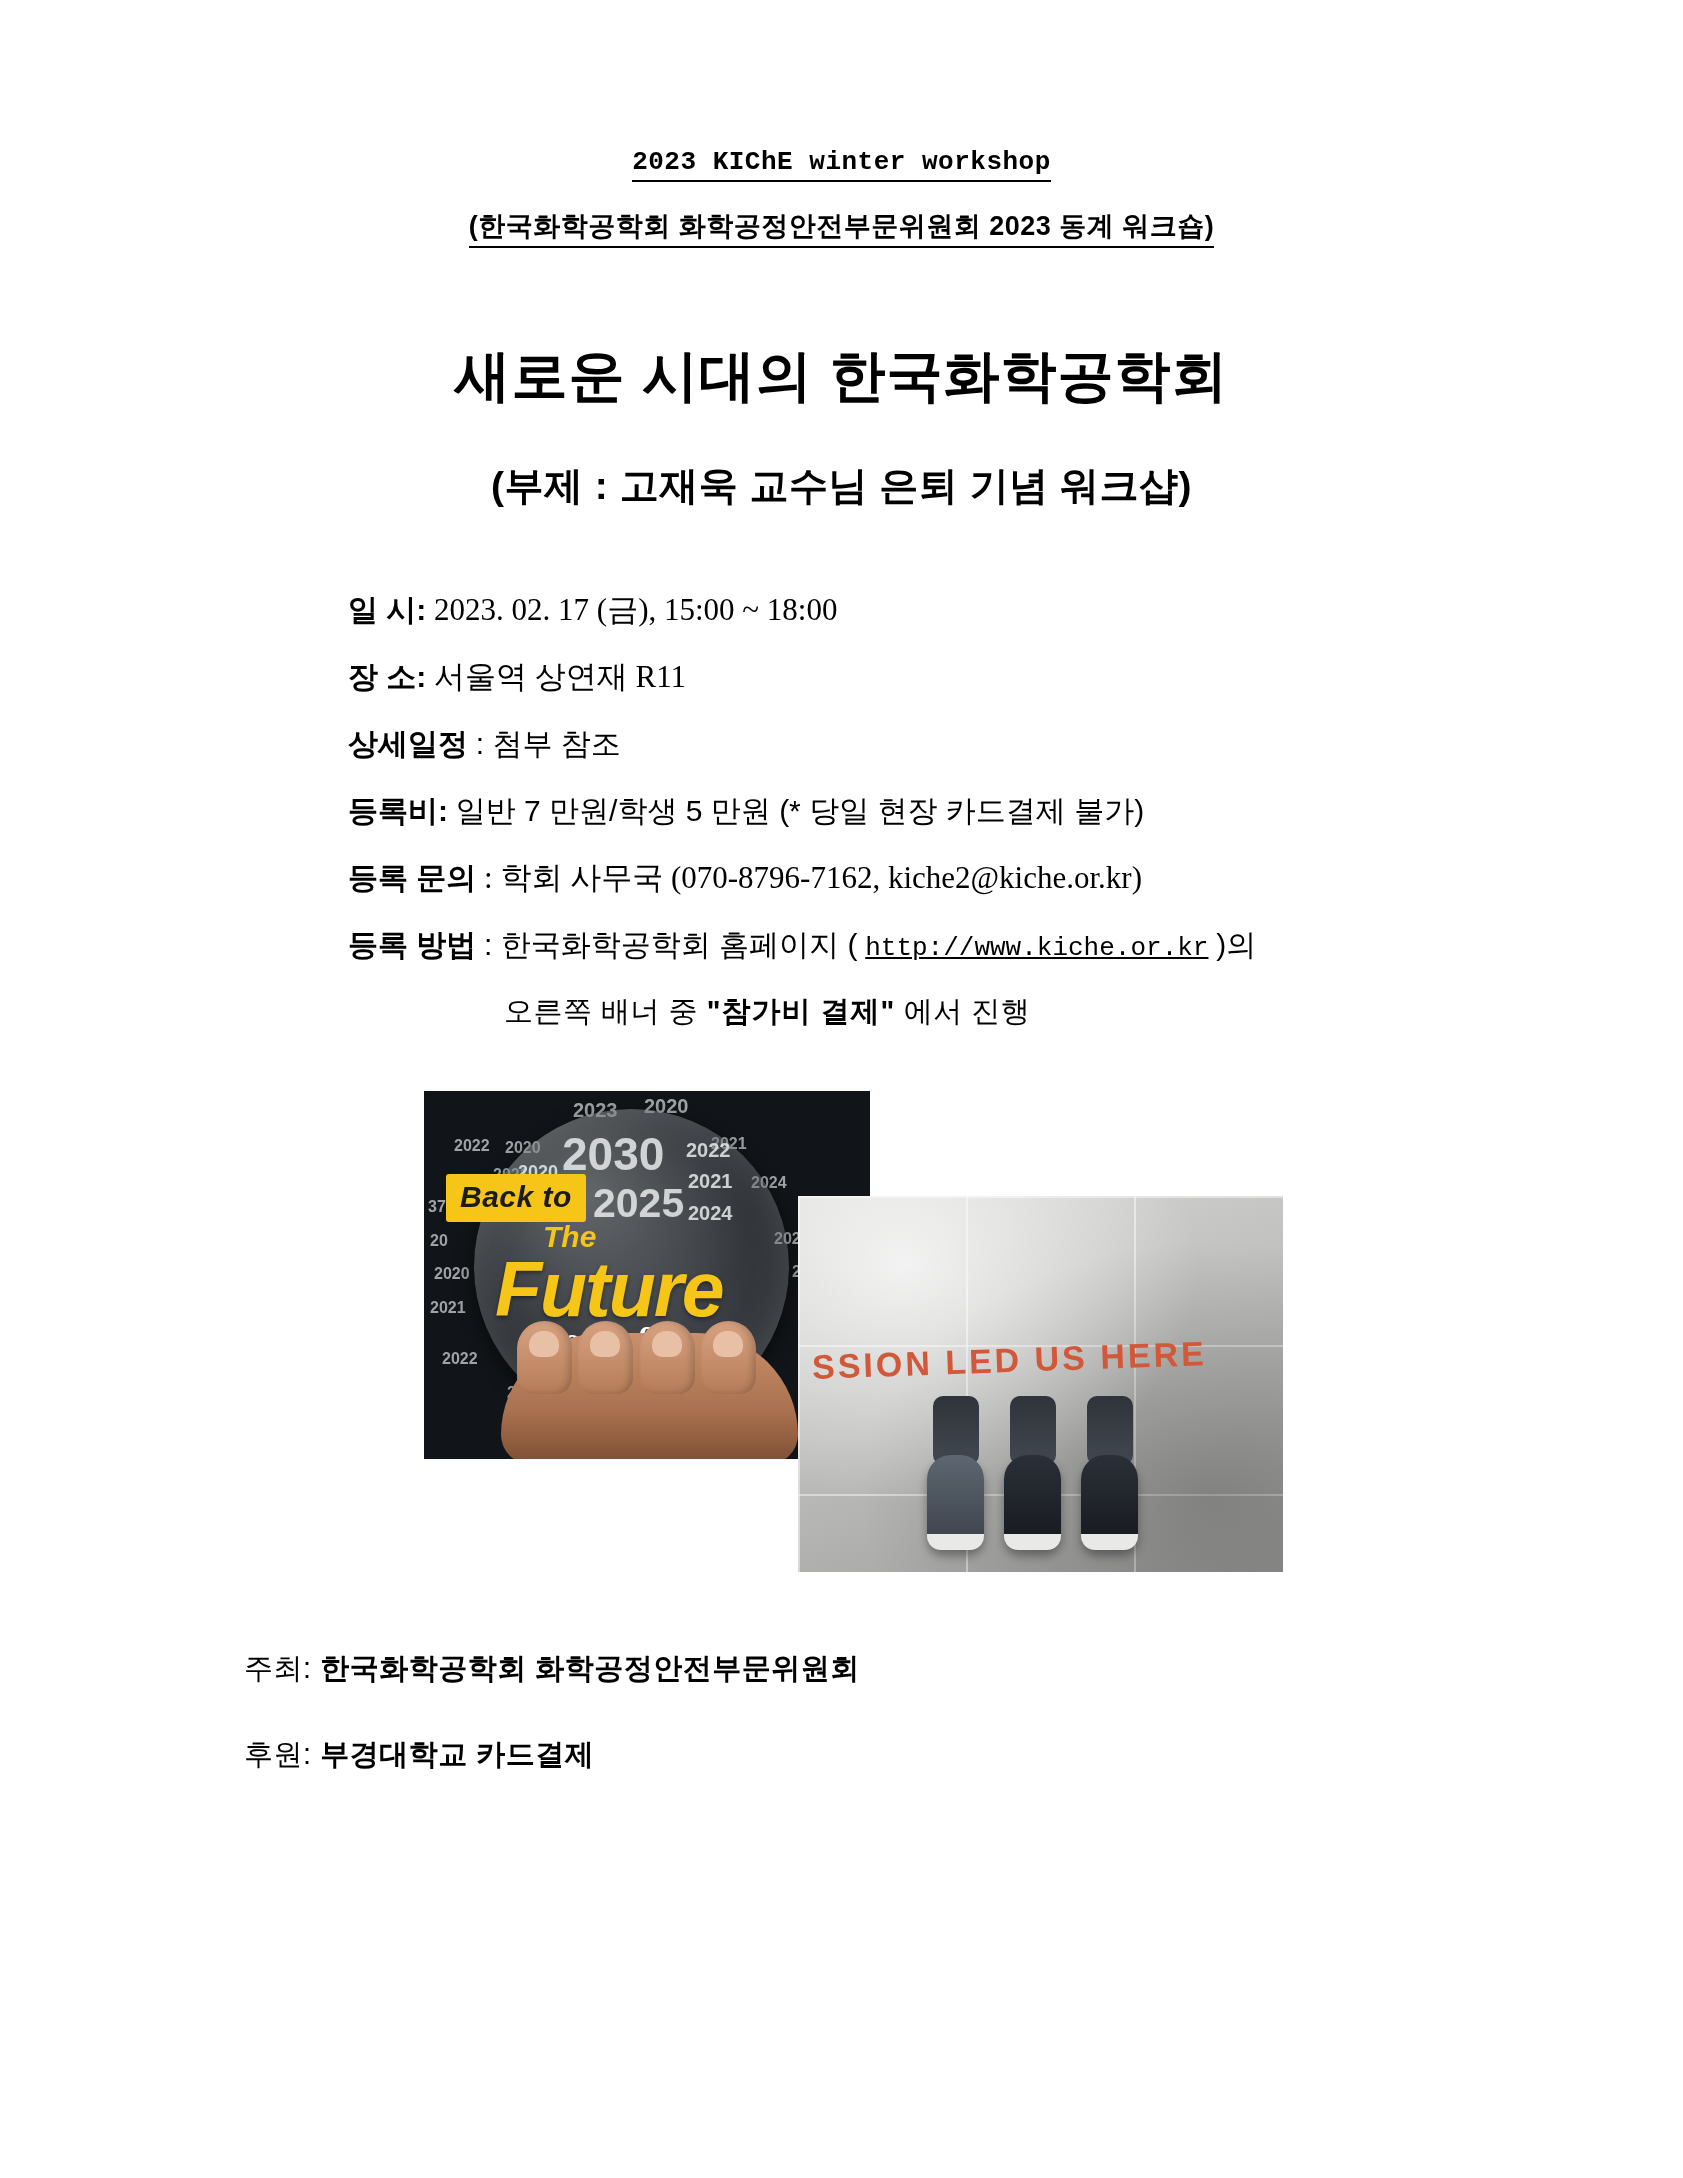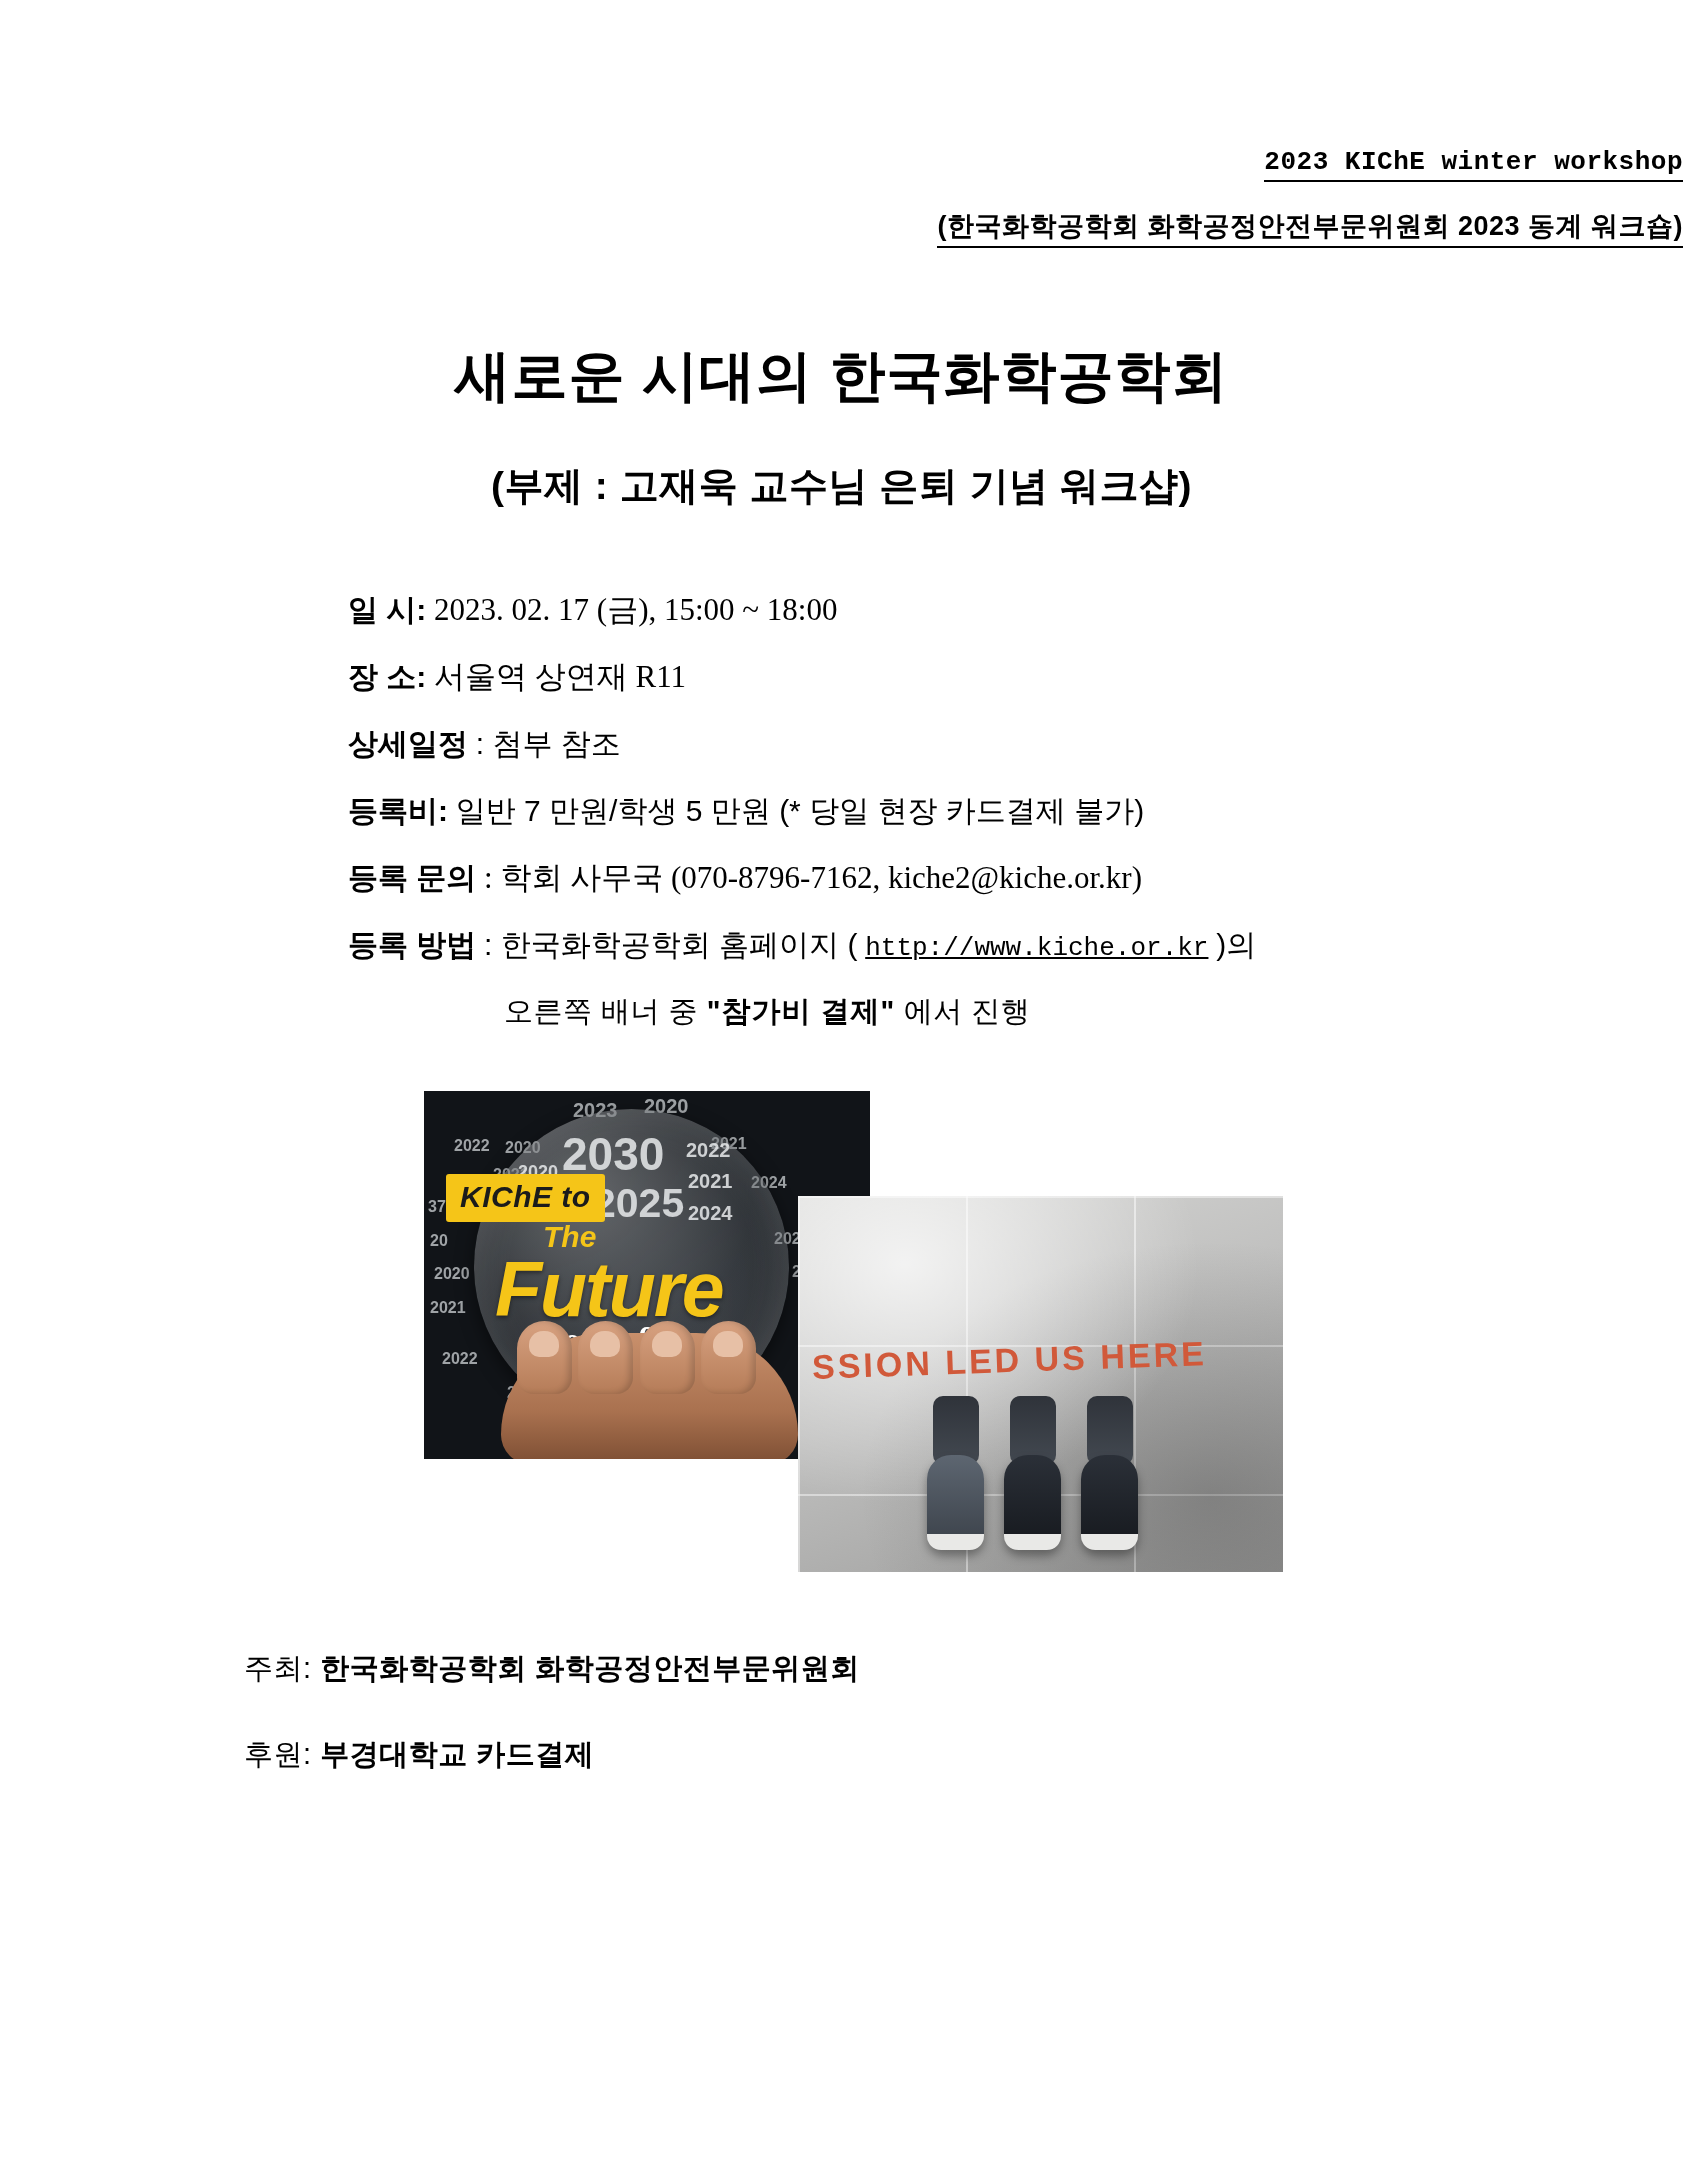--- a/index.html
+++ b/index.html
@@ -16,21 +16,21 @@
     overflow: hidden;
   }
   .page {
     position: absolute;
     inset: 0;
     padding: 0;
   }
 
   
   .header {
-    text-align: right;
+    text-align: center;
     margin-top: 147px;
   }
   .header-line-en {
     font-family: "Liberation Mono", monospace;
     font-size: 26px;
     font-weight: bold;
     letter-spacing: 0.5px;
     display: inline-block;
     border-bottom: 2px solid #000;
     padding-bottom: 2px;
@@ -395,21 +395,21 @@
 
       <div class="sphere">
         <span class="s-num" style="left:88px;  top:18px; font-size:46px;">2030</span>
         <span class="s-num" style="left:119px; top:71px; font-size:41px;">2025</span>
         <span class="s-num" style="left:212px; top:30px; font-size:20px;">2022</span>
         <span class="s-num" style="left:214px; top:61px; font-size:20px;">2021</span>
         <span class="s-num" style="left:44px;  top:53px; font-size:18px;">2020</span>
         <span class="s-num" style="left:214px; top:93px; font-size:20px;">2024</span>
       </div>
 
-      <div class="badge-backto">KIChE to</div>
+      <div class="badge-backto">Back to</div>
       <div class="word-the">The</div>
       <div class="word-future">Future</div>
       <div class="word-ofsafety">of Safety</div>
 
       <div class="hand">
         <div class="finger" style="left:16px;">
             <div class="nail"></div>
           </div>
         <div class="finger" style="left:77px;">
             <div class="nail"></div>

